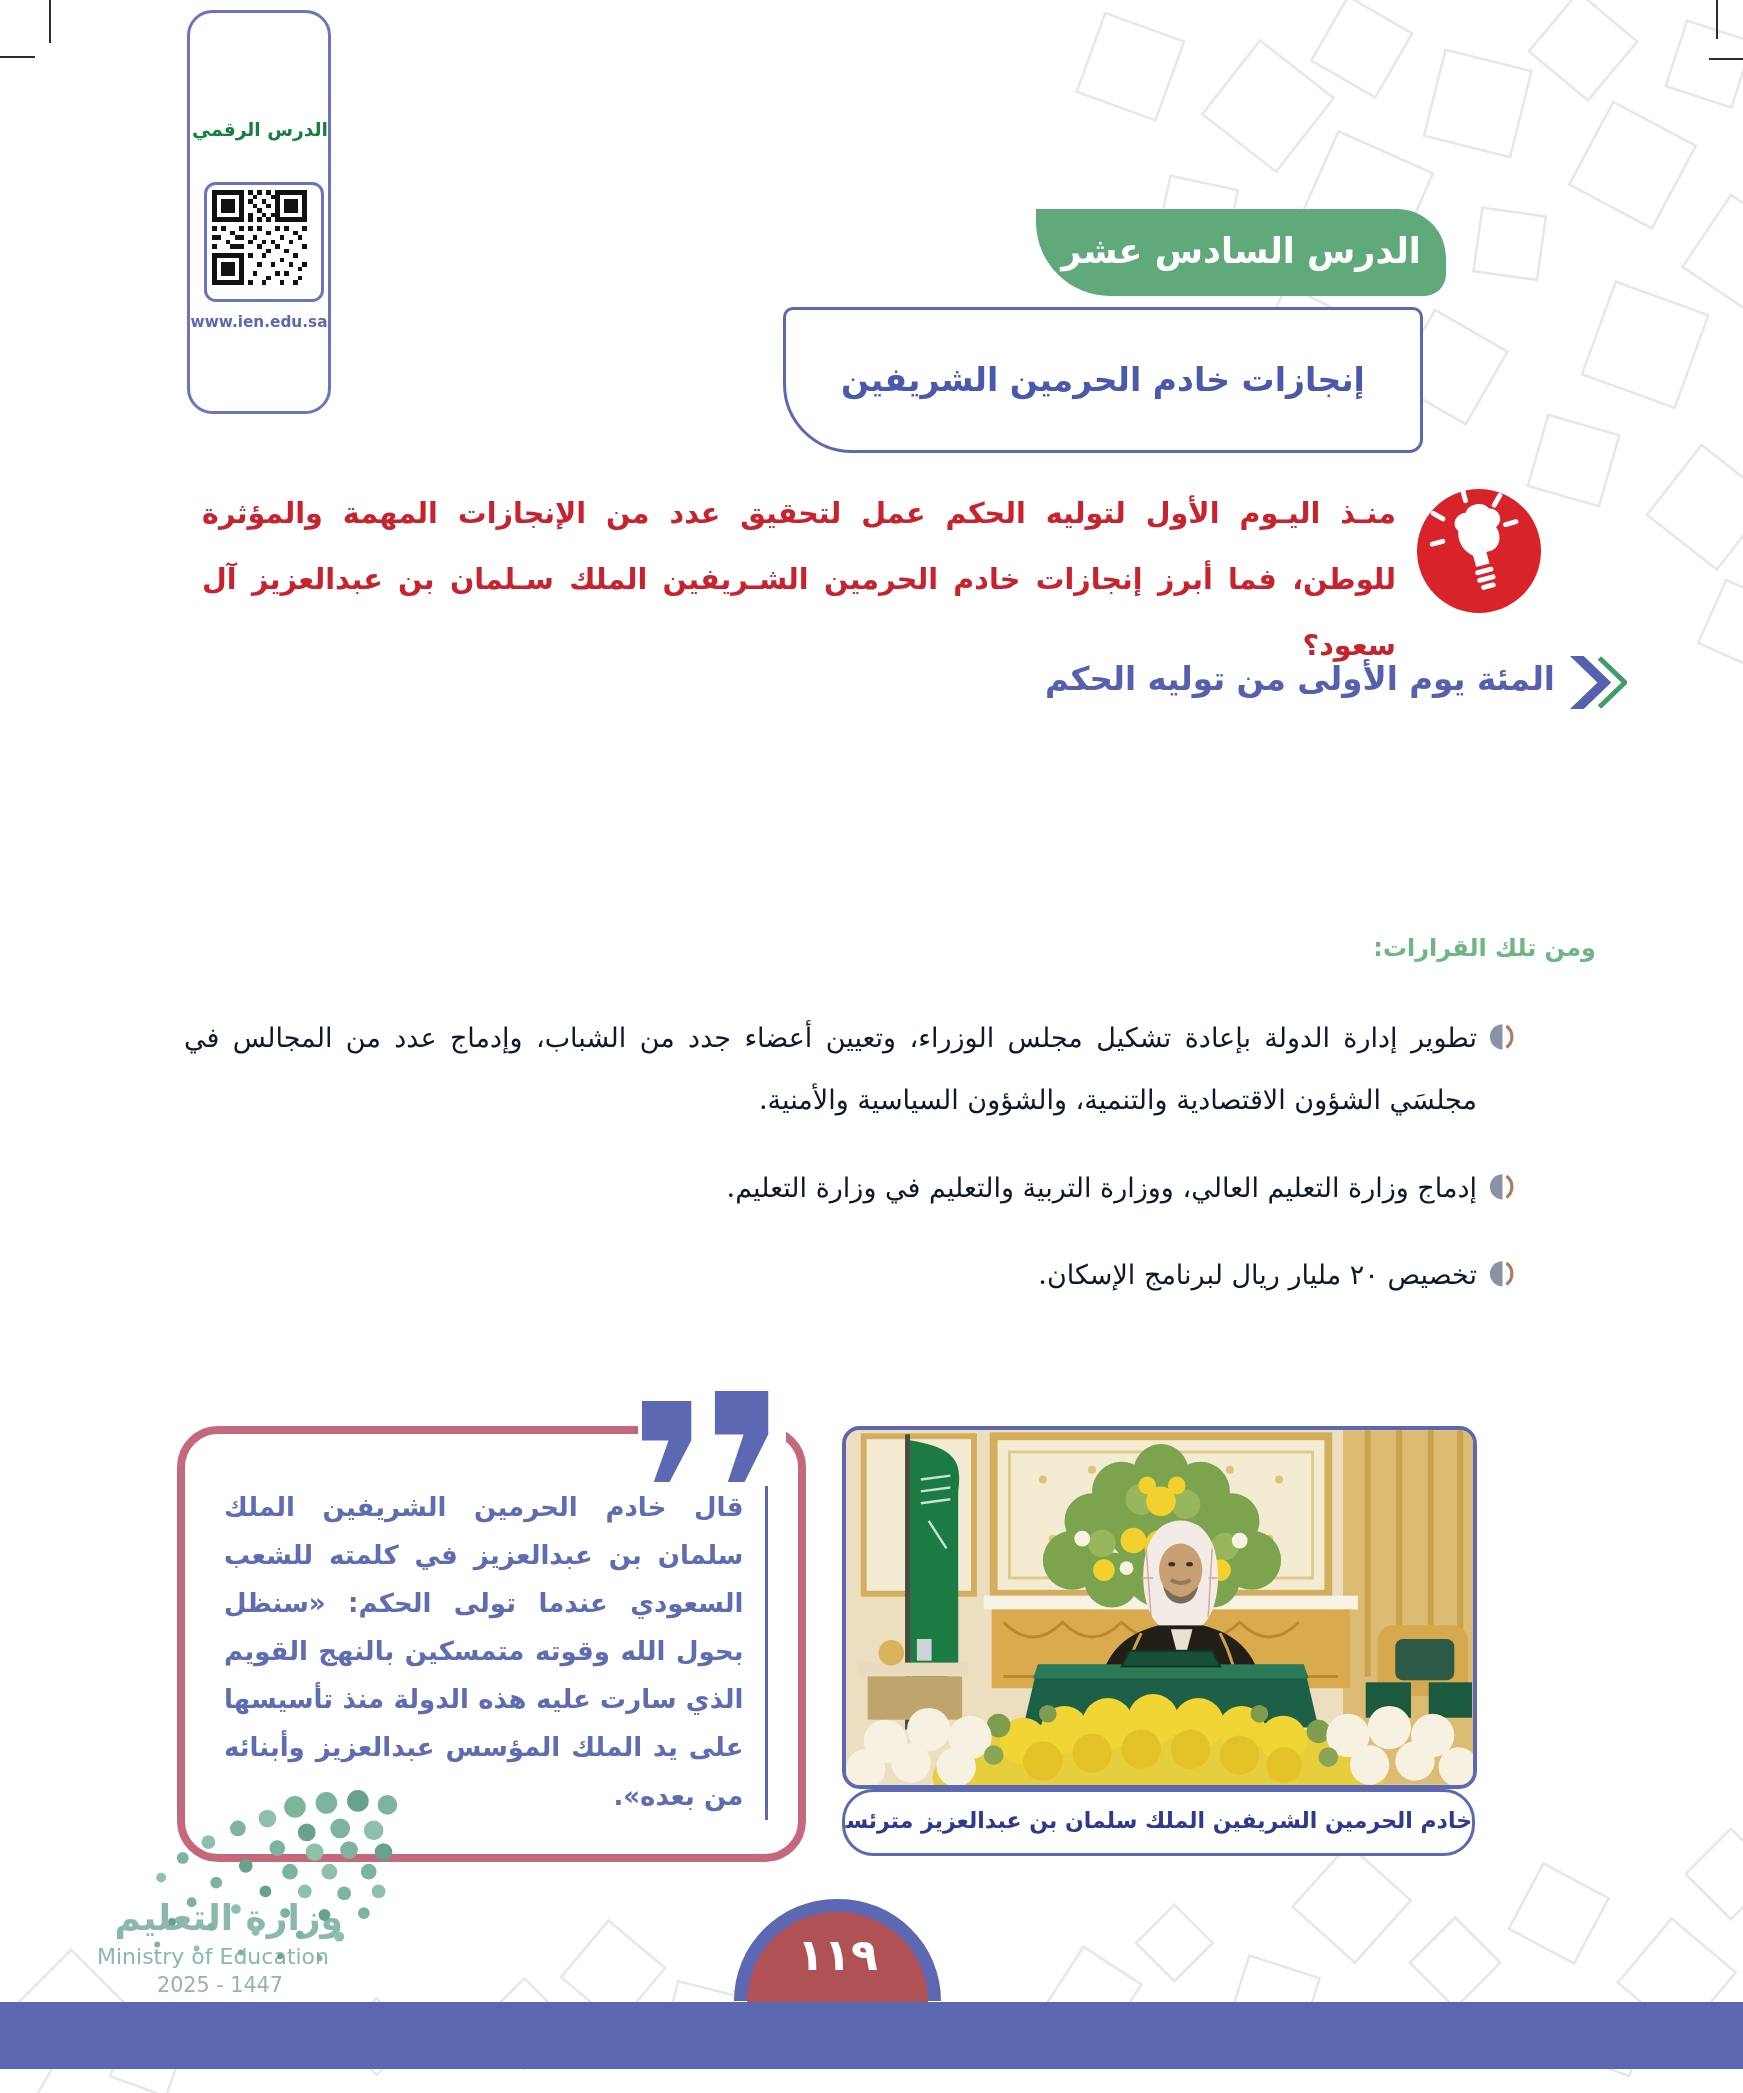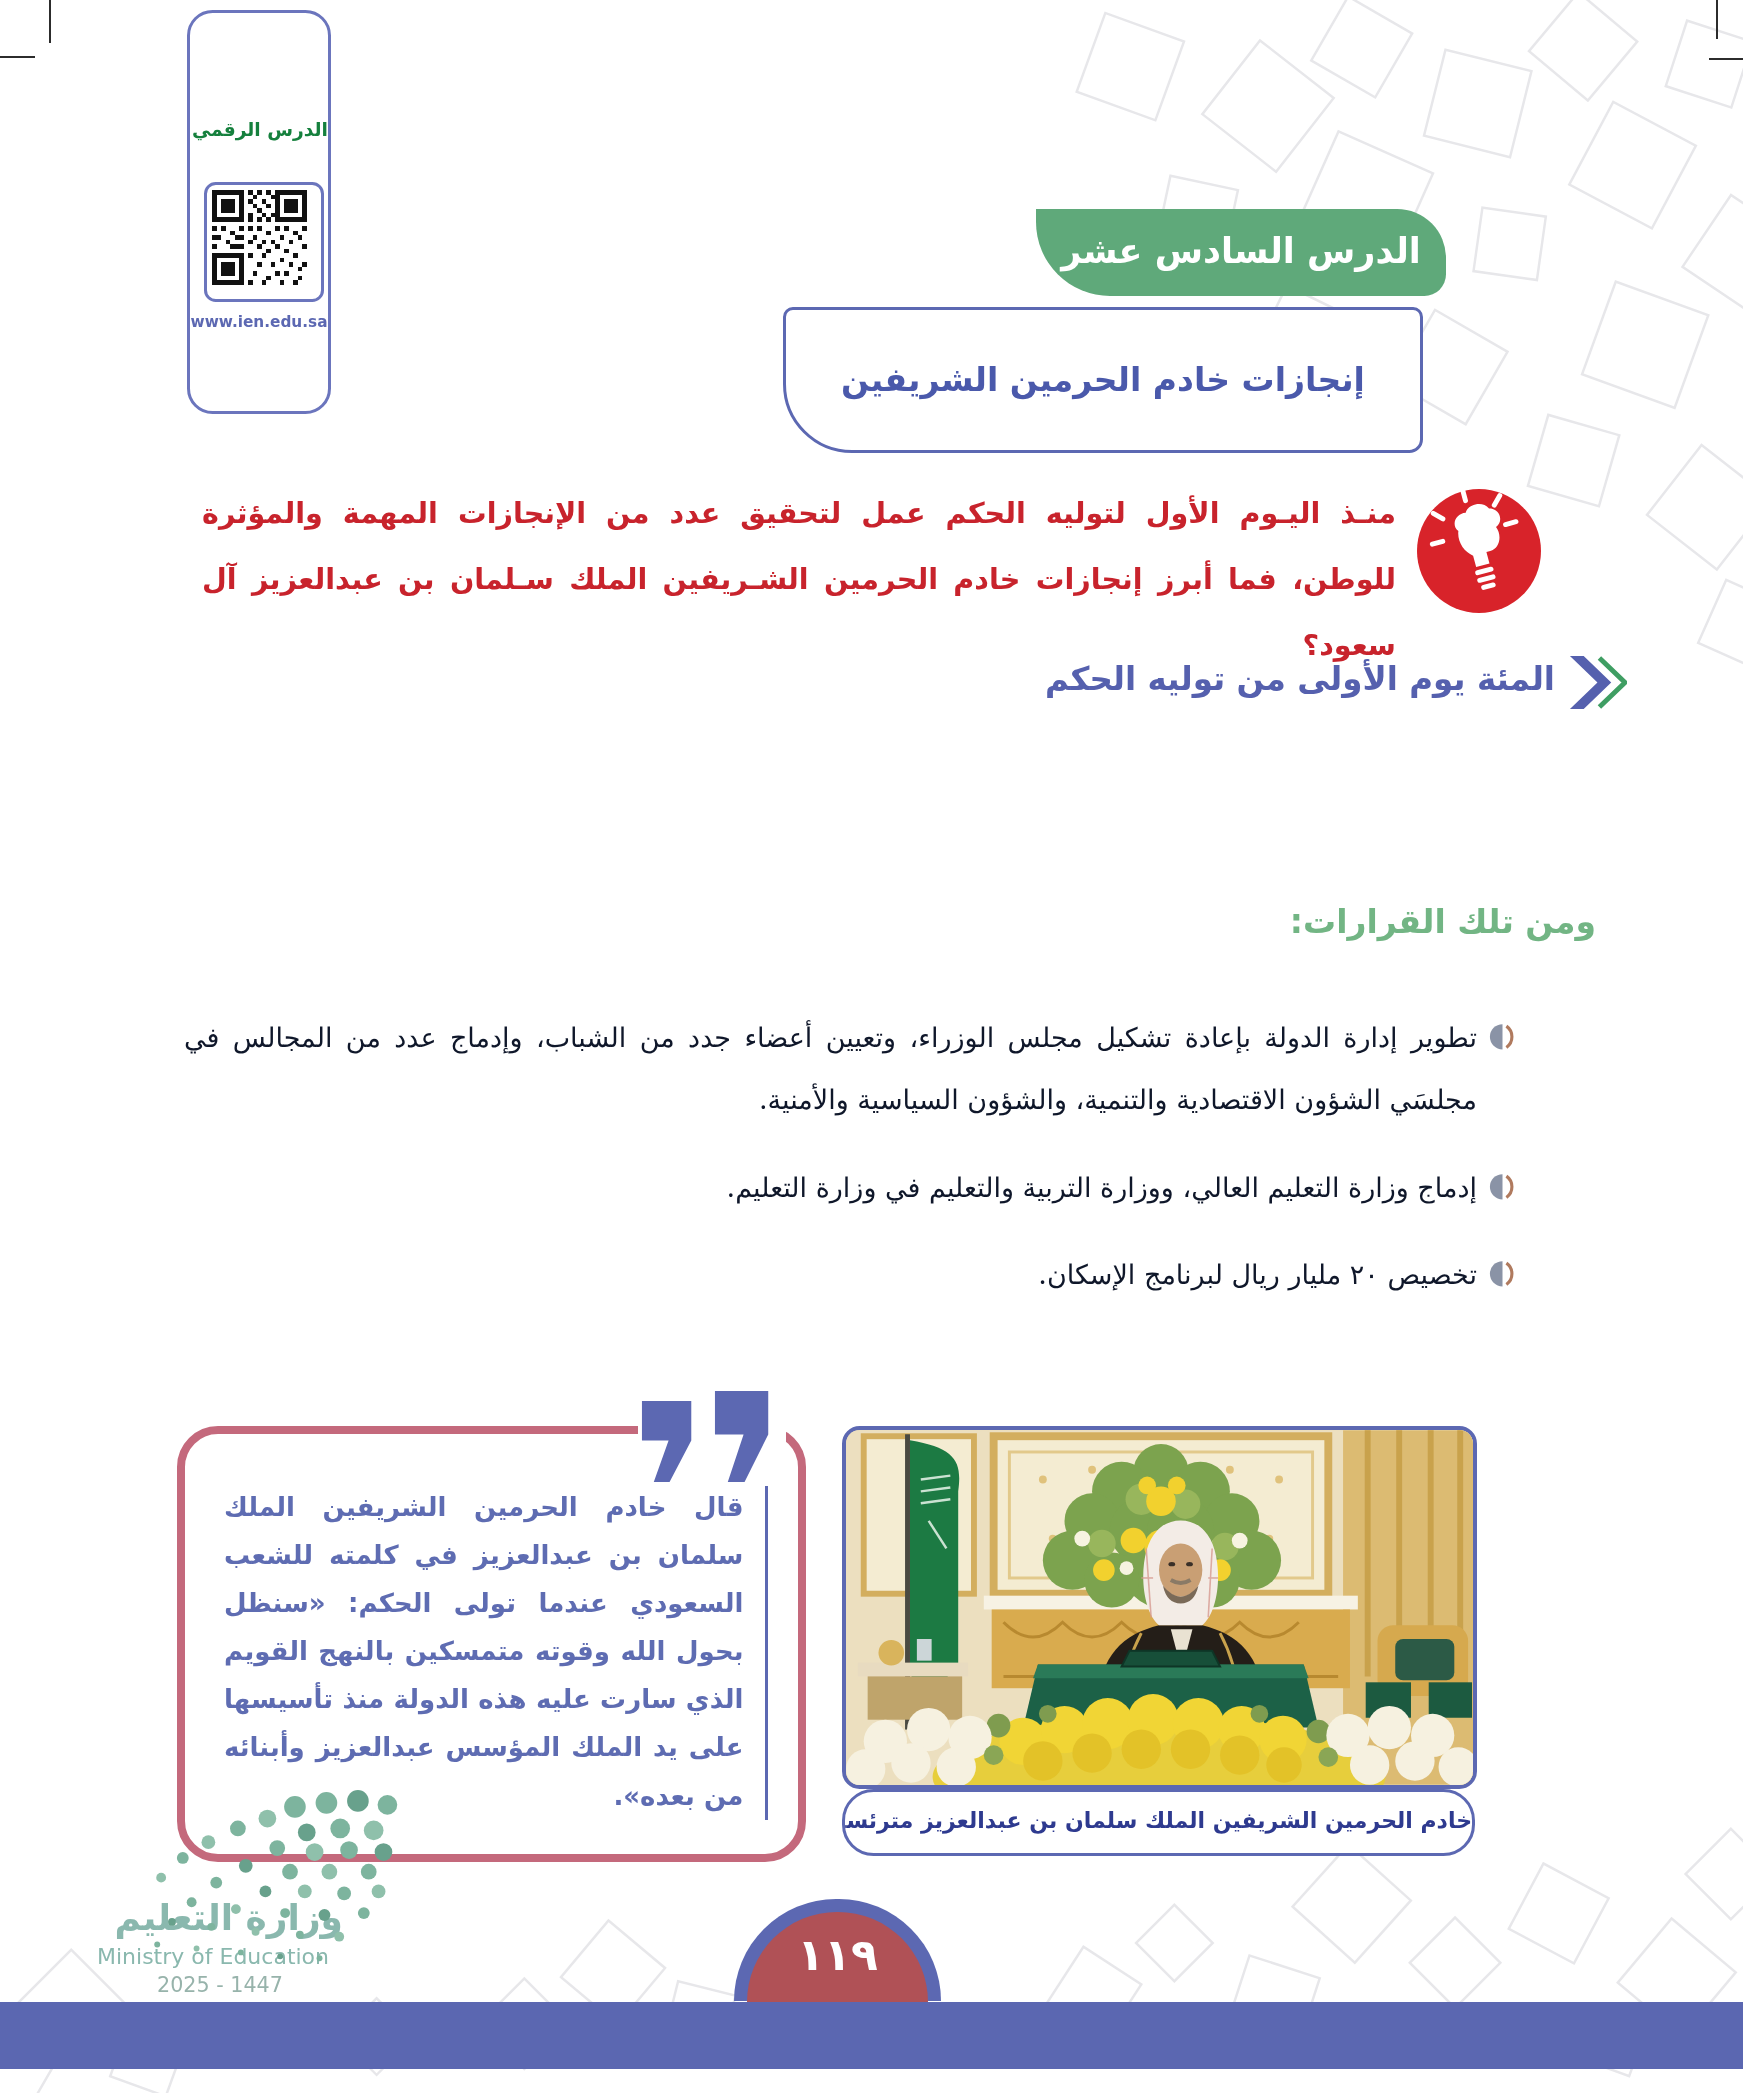--- a/index.html
+++ b/index.html
@@ -38,22 +38,22 @@
   
   .sec-icon{left:1564px;top:654px;width:63px;height:57px;}
   .sec-heading{left:493px;top:660px;width:1062px;text-align:right;direction:rtl;
                color:#5560ae;font-weight:700;font-size:32.5px;}
 
   
   .body-par{left:184px;top:727px;width:1421px;color:#1c1c1c;font-size:28.6px;direction:rtl;
             text-align:justify;line-height:2.25;font-family:"DejaVu Serif",serif;}
 
   
-  .dec-heading{left:1084px;top:902px;width:512px;text-align:right;direction:rtl;
-               color:#72b584;font-weight:700;font-size:33px;}
+  .dec-heading{left:1084px;top:934px;width:512px;text-align:right;direction:rtl;
+               color:#72b584;font-weight:700;font-size:24px;}
   .dec-list{left:184px;top:1007px;width:1340px;list-style:none;margin:0;padding:0;direction:rtl;}
   .dec-list li{position:relative;padding-right:47px;margin-bottom:25.6px;color:#0f172a;font-size:27px;
                line-height:2.3;text-align:justify;font-family:"DejaVu Serif",serif;}
   .dec-list li .marker{position:absolute;right:3.9px;top:14.8px;}
 
   
   .quote-box{left:177px;top:1426px;width:613px;height:420px;border:8.9px solid #c4697c;border-radius:41px;background:#fff;}
   .quote-glyph{left:638px;top:1387px;width:148px;height:99px;background:#fff;z-index:2;}
   .quote-text{margin:49px 29.6px 0 39px;border-right:3.9px solid #5c68b2;padding-right:22px;
               color:#5e6cb2;font-weight:700;font-size:26px;direction:rtl;text-align:justify;line-height:1.85;}

